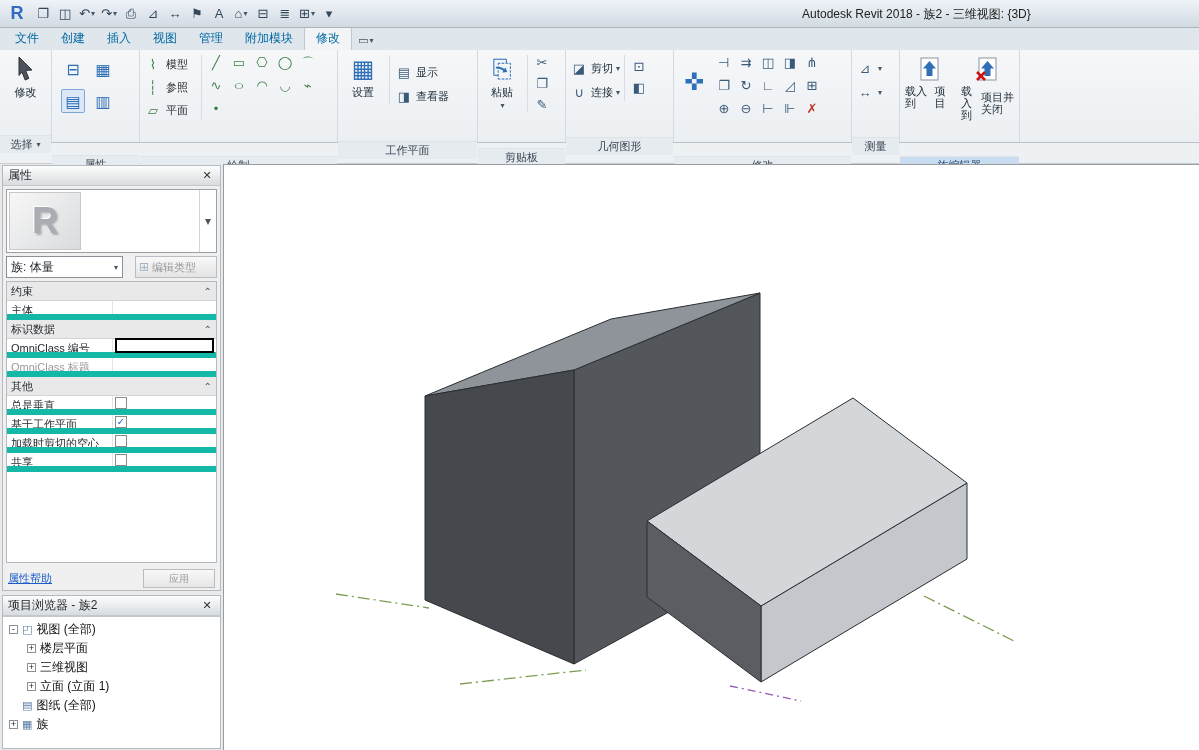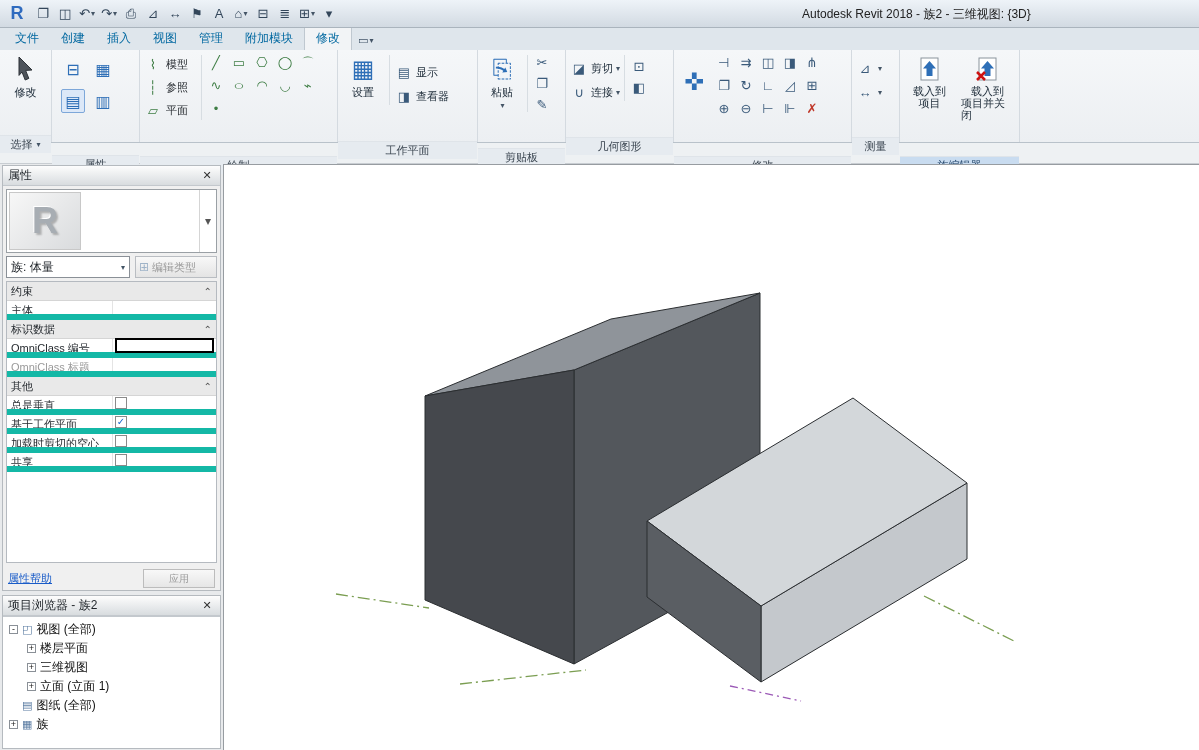--- a/index.html
+++ b/index.html
@@ -22,21 +22,21 @@
   .ribbon-toggle { display:flex; align-items:center; padding:3px 6px; color:#44566a; font-size:11px; }
 
   
   .ribbon { height:93px; background:linear-gradient(#f5f7f9,#eceff2); border-bottom:1px solid #b9c2ca; display:flex; }
   .rpanel { display:flex; flex-direction:column; border-right:1px solid #d4dae0; flex:none; }
   .rbody { height:74px; display:flex; align-items:flex-start; padding:3px 3px 0 3px; gap:3px; }
   .rtitle { height:18px; line-height:17px; text-align:center; font-size:11px; color:#3a4550; background:#e6ebf0; border-top:1px solid #dfe4e9; display:flex; align-items:center; justify-content:center; gap:3px;margin-top:34px; }
   .rtitle.hl { background:#c9dcf0; color:#173a60; }
   .bigbtn { display:flex; flex-direction:column; align-items:center; gap:1px; padding:1px 2px; font-size:11px; color:#22303d; }
   .bicon { height:30px; display:flex; align-items:center; justify-content:center; font-size:24px; color:#2e6fb7; }
-  .blabel2 { display:flex; flex-direction:column; align-items:center; line-height:12px; }
+  .blabel2 { display:flex; flex-direction:row; align-items:center; line-height:12px; }
   .sm { width:20px; height:19px; display:inline-flex; align-items:center; justify-content:center; font-size:13px; color:#3a5a7a; border-radius:2px; }
   .sm.green { color:#3e7d44; }
   .sm.red { color:#c0392b; font-weight:bold; }
   .sm.hl { background:#dce8f8; border:1px solid #7da7d9; }
   .vsep { width:1px; align-self:stretch; background:#d7dde2; margin:2px 1px; }
   .col { display:flex; flex-direction:column; gap:2px; }
   .grow { display:flex; align-items:center; gap:2px; font-size:11px; color:#22303d; height:22px; }
   .drawtypes { display:flex; flex-direction:column; width:54px; }
   .dtrow { display:flex; align-items:center; gap:3px; height:23px; font-size:11px; }
   .drawgrid { display:grid; grid-template-columns:repeat(5,22px); grid-auto-rows:23px; gap:0 1px; }
@@ -57,21 +57,21 @@
   
   .dockpanel { border:1px solid #b5babf; background:#f0f0f0; display:flex; flex-direction:column; }
   .phdr { height:20px; background:linear-gradient(#fdfdfd,#d8dcdf); border-bottom:1px solid #c3c8cd; display:flex; align-items:center; padding:0 5px; font-size:12px; flex:none; }
   .phdr-t { flex:1; }
   .closex { width:16px; text-align:center; color:#333; font-size:11px; }
   .pbody { padding:3px; }
   .type-preview { height:64px; background:#fff; border:1px solid #9aa0a5; display:flex; align-items:center; margin-bottom:3px; }
   .pimg { width:72px; height:58px; margin:2px; border:1px solid #c8c8c8; background:linear-gradient(135deg,#f7f7f7,#d9dbdd); display:flex; align-items:center; justify-content:center; }
   .prletter { font-weight:bold; font-size:36px; color:#a7adb3; text-shadow:2px 2px 2px rgba(0,0,0,.25), -1px -1px 0 #fff; }
   .pdd { margin-left:auto; width:17px; height:100%; display:flex; align-items:center; justify-content:center; border-left:1px solid #d5d5d5; color:#555; }
-  .type-row { display:flex; gap:5px; height:22px; margin-bottom:3px; }
+  .type-row { display:flex; gap:12px; height:22px; margin-bottom:3px; }
   .fam-combo { flex:1; background:#fff; border:1px solid #8a9097; display:flex; align-items:center; padding:0 4px; font-size:12px; gap:4px; }
   .fam-combo .dd { margin-left:auto; }
   .edit-type { width:82px; display:flex; align-items:center; gap:3px; border:1px solid #b9bdc2; background:linear-gradient(#f8f8f8,#e4e4e4); color:#9a9a9a; font-size:11px; padding:0 3px; }
   .et-ic { color:#9fb3c8; font-size:12px; }
   .pgrid { background:#fff; border:1px solid #b5bac0; }
   .psec { height:19px; background:#e9e9e9; border-bottom:1px solid #d5d5d5; font-weight:normal; font-size:11px; display:flex; align-items:center; padding:0 4px; }
   .chev { margin-left:auto; font-size:10px; color:#555; }
   .prow { height:19px; display:flex; border-bottom:6px solid #14b8a6; font-size:11px; }
   .plbl { width:106px; padding:2px 4px; border-right:1px solid #e4e4e4; white-space:nowrap; overflow:hidden; }
   .plbl.gray { color:#9a9a9a; }

